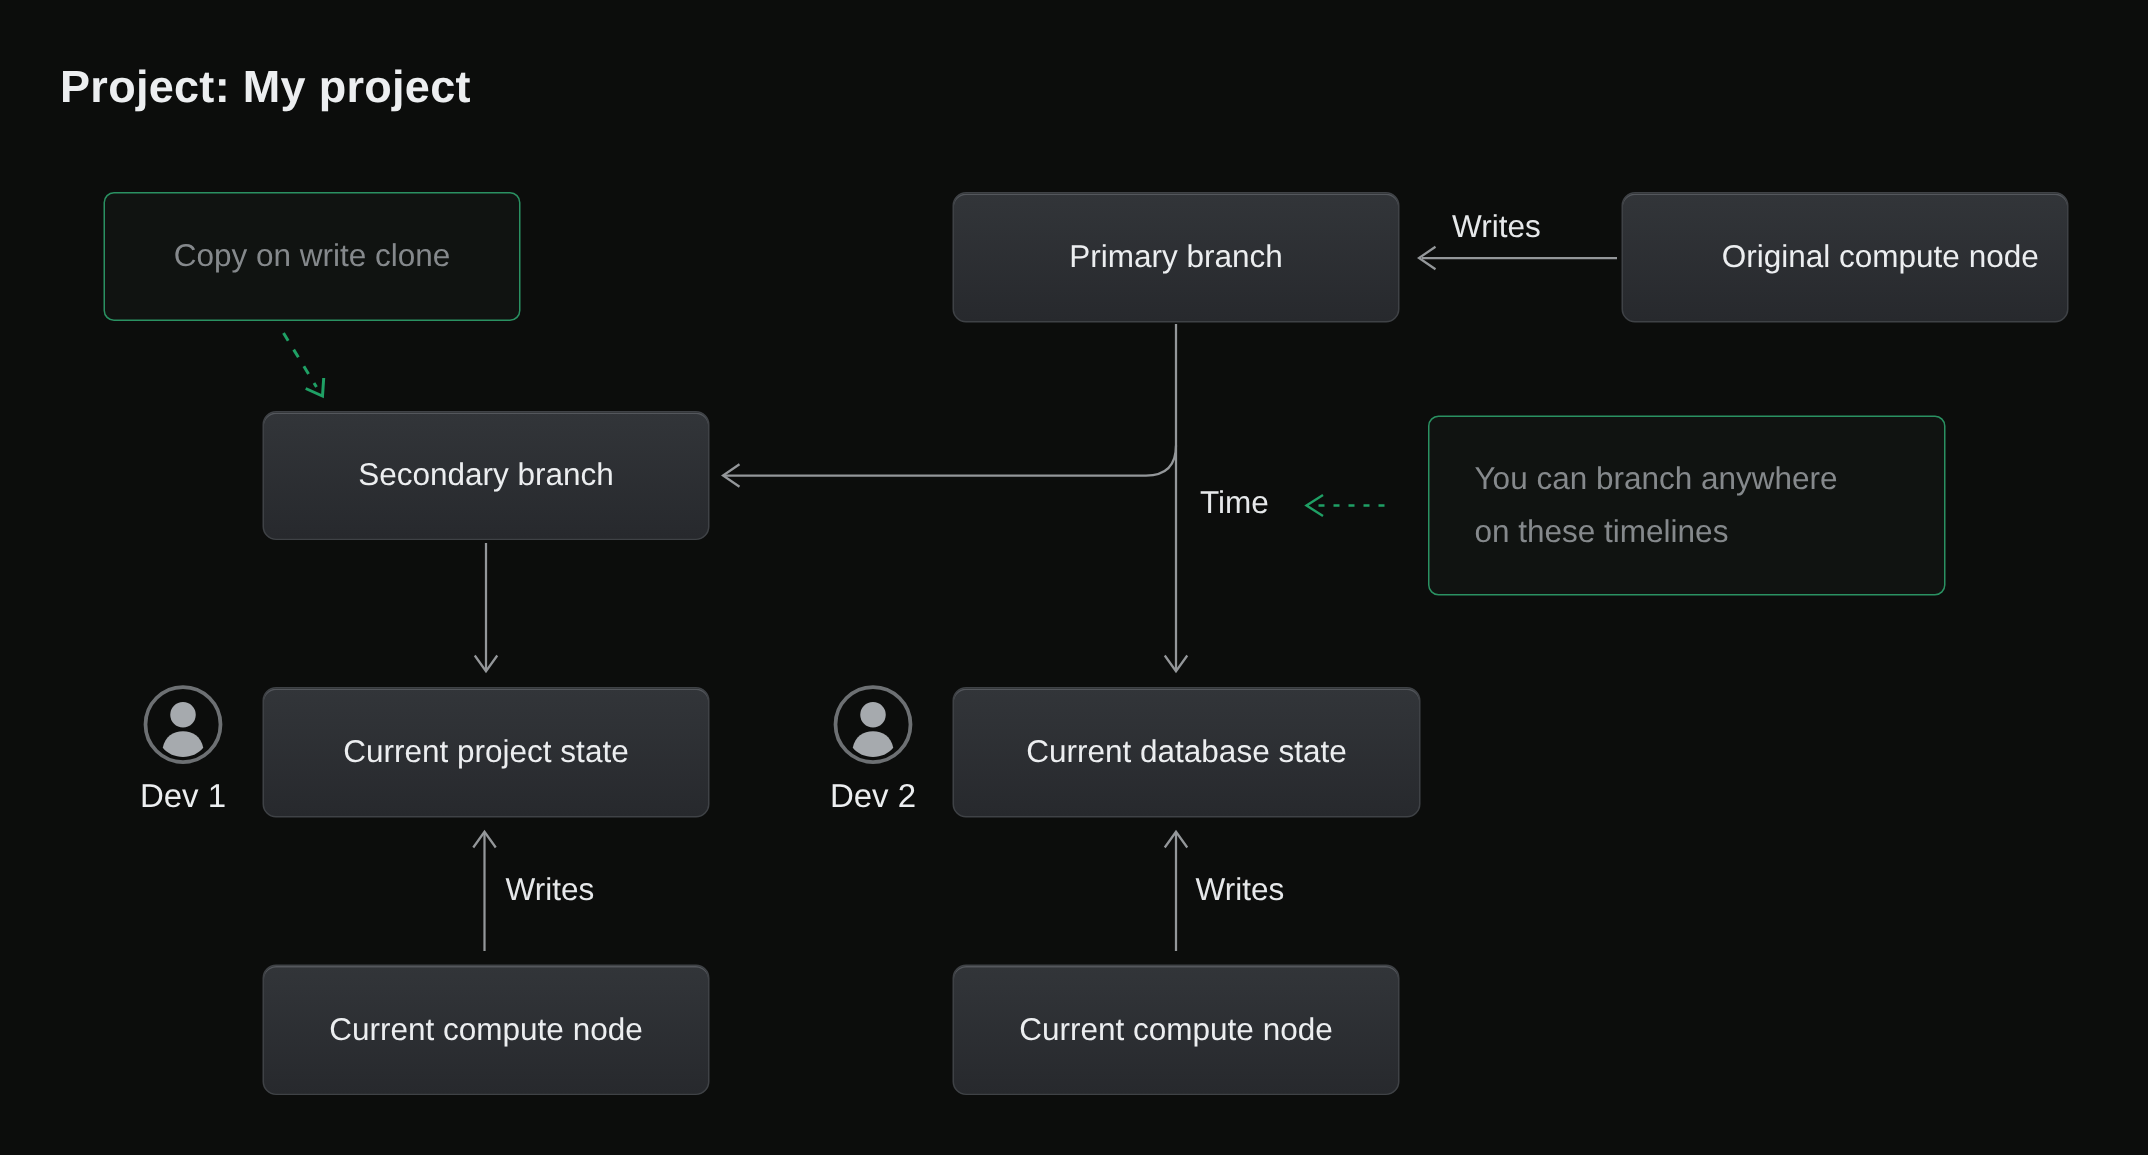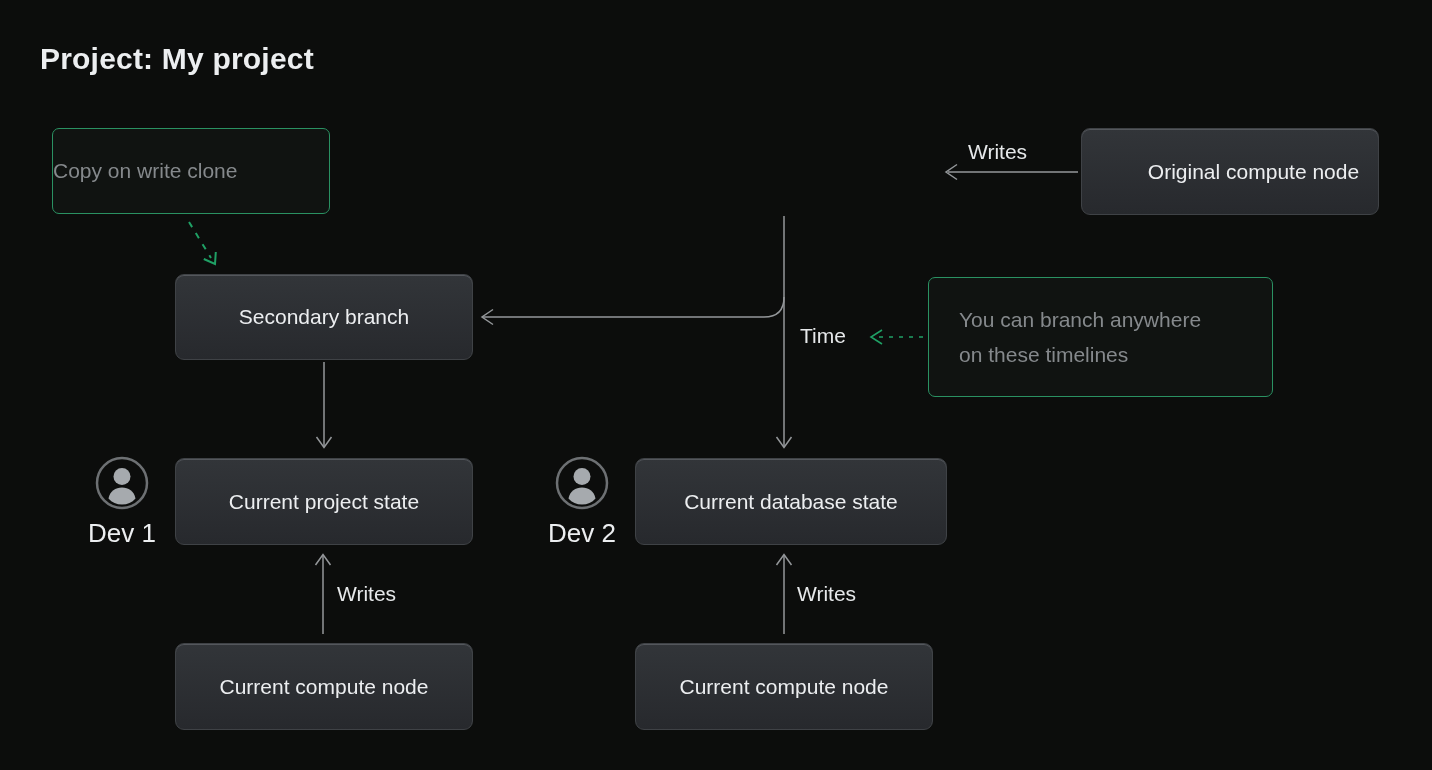--- a/index.html
+++ b/index.html
@@ -20,27 +20,27 @@
     border:1px solid #3f4246;border-radius:9px;
     box-shadow:inset 0 1px 0 #54575c;
     color:var(--node-text,#eceef0);font-size:21px;
   }
   .note{
     position:absolute;box-sizing:border-box;
     background:#101311;
     border:1px solid var(--accent-green,#2a9162);border-radius:7px;
     color:var(--note-text,#85898c);font-size:21px;
   }
-  .note.center{display:flex;align-items:center;}
+  .note.center{display:flex;align-items:center;justify-content:center;margin-left:17px;}
   .note.multiline{display:flex;flex-direction:column;justify-content:center;padding-left:30px;line-height:35px;}
   .conn-label{
     position:absolute;color:#e6e8ea;font-size:21px;white-space:nowrap;
   }
   .dev{position:absolute;width:60px;display:flex;flex-direction:column;align-items:center;}
-  .dev-label{margin-top:8px;color:#eceef0;font-size:26px;white-space:nowrap;}
+  .dev-label{margin-top:8px;color:#eceef0;font-size:22px;white-space:nowrap;}
   svg.wires{position:absolute;left:0;top:0;pointer-events:none;}
   .wire{stroke:var(--connector-gray,#94979a);stroke-width:1.5;fill:none;}
   .gwire{stroke:var(--accent-green-arrow,#1fa065);fill:none;}
 </style>
 </head>
 <body>
 
 <div class="canvas">
 
   <div class="title">Project: My project</div>
@@ -69,25 +69,28 @@
     <path class="gwire" stroke-width="2" d="M215.8 252 L215 264 L203.8 259"></path>
 
     <path class="gwire" stroke-width="1.6" stroke-dasharray="4 6" d="M923 337 H873"></path>
     <path class="gwire" stroke-width="1.6" d="M882 330 L871 337 L882 344"></path>
   </svg>
 
   <div class="note center" style="left:52px;top:128px;width:278px;height:86px;">
     <span>Copy on write clone</span>
   </div>
 
-  <div class="note multiline" style="left:928px;top:277px;width:345px;height:120px;">
+  <div class="note multiline" style="left:952px;top:277px;width:345px;height:120px;">
     <span>You can branch anywhere</span>
     <span>on these timelines</span>
   </div>
 
+  <div class="node" style="left:635px;top:128px;width:298px;height:87px;">
+    <span>Primary branch</span>
+  </div>
 
   <div class="node" style="left:1081px;top:128px;width:298px;height:87px;padding-left:47px;">
     <span>Original compute node</span>
   </div>
 
   <div class="node" style="left:175px;top:274px;width:298px;height:86px;">
     <span>Secondary branch</span>
   </div>
 
   <div class="node" style="left:175px;top:458px;width:298px;height:87px;">

